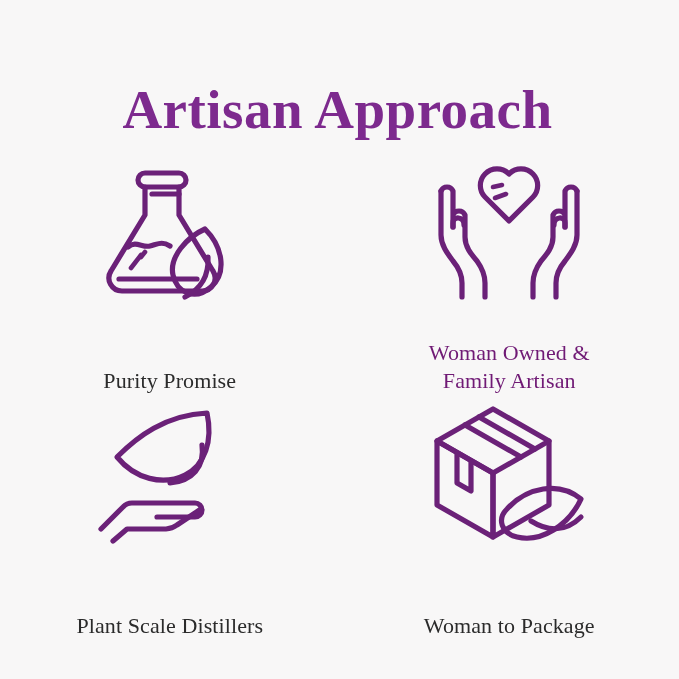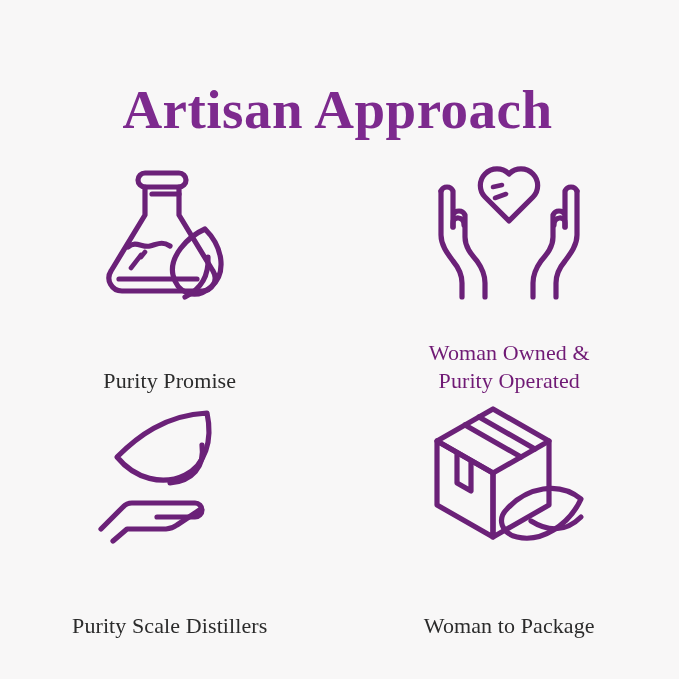--- a/index.html
+++ b/index.html
@@ -147,39 +147,39 @@
           <path class="ico" d="M24 68 l0 -4 c0 -7 11 -7 11 2" style="stroke: rgb(107, 33, 120);"></path>
           <path class="ico" d="M33 138 l0 -14 c0 -9 -4 -16 -9 -22 c-6 -8 -12 -16 -12 -26 l0 -44" style="stroke: rgb(107, 33, 120);"></path>
 
           <path class="ico" d="M148 32 a6.5 6.5 0 0 0 -12 0 l0 36 l0 -12 a6.5 6.5 0 0 0 -12 0 l0 22 c0 10 -6 17 -12 24 c-5 7 -8 13 -8 22 l0 14" style="stroke: rgb(107, 33, 120);"></path>
           <path class="ico" d="M136 68 l0 -4 c0 -7 -11 -7 -11 2" style="stroke: rgb(107, 33, 120);"></path>
           <path class="ico" d="M127 138 l0 -14 c0 -9 4 -16 9 -22 c6 -8 12 -16 12 -26 l0 -44" style="stroke: rgb(107, 33, 120);"></path>
         </svg>
       </div>
       <div class="label" style="color: #701a75;">
         <span>Woman Owned &amp;</span>
-        <span class="l2">Purity Operated</span>
+        <span class="l2">Family Artisan</span>
       </div>
     </div>
 
     <div class="cell">
       <div class="icon-box">
         <svg width="150" height="140" viewBox="0 0 150 140" aria-hidden="true">
 
           <path class="ico" d="M112 8 c6 28 -2 52 -22 62 c-22 11 -50 4 -68 -18 c20 -20 48 -42 90 -44 z" style="stroke: rgb(107, 33, 120);"></path>
 
           <path class="ico" d="M107 40 c3 22 -10 36 -32 38" style="stroke: rgb(107, 33, 120);"></path>
 
           <path class="ico" d="M6 124 l22 -22 a12 12 0 0 1 9 -4 l63 0 a7 7 0 0 1 0 14 l-38 0" style="stroke: rgb(107, 33, 120);"></path>
 
           <path class="ico" d="M18 136 l14 -12 l39 0 a20 20 0 0 0 11 -4 l24 -16" style="stroke: rgb(107, 33, 120);"></path>
         </svg>
       </div>
       <div class="label" style="color: rgb(43, 43, 43);">
-        <span>Purity Scale Distillers</span>
+        <span>Plant Scale Distillers</span>
       </div>
     </div>
 
     <div class="cell">
       <div class="icon-box">
         <svg width="160" height="140" viewBox="0 0 160 140" aria-hidden="true">
 
           <path class="ico" d="M8 36 l0 64 l56 32 l0 -64 z" style="stroke: rgb(107, 33, 120);"></path>
           <path class="ico" d="M64 68 l0 64 l56 -32 l0 -64" style="stroke: rgb(107, 33, 120);"></path>
 

